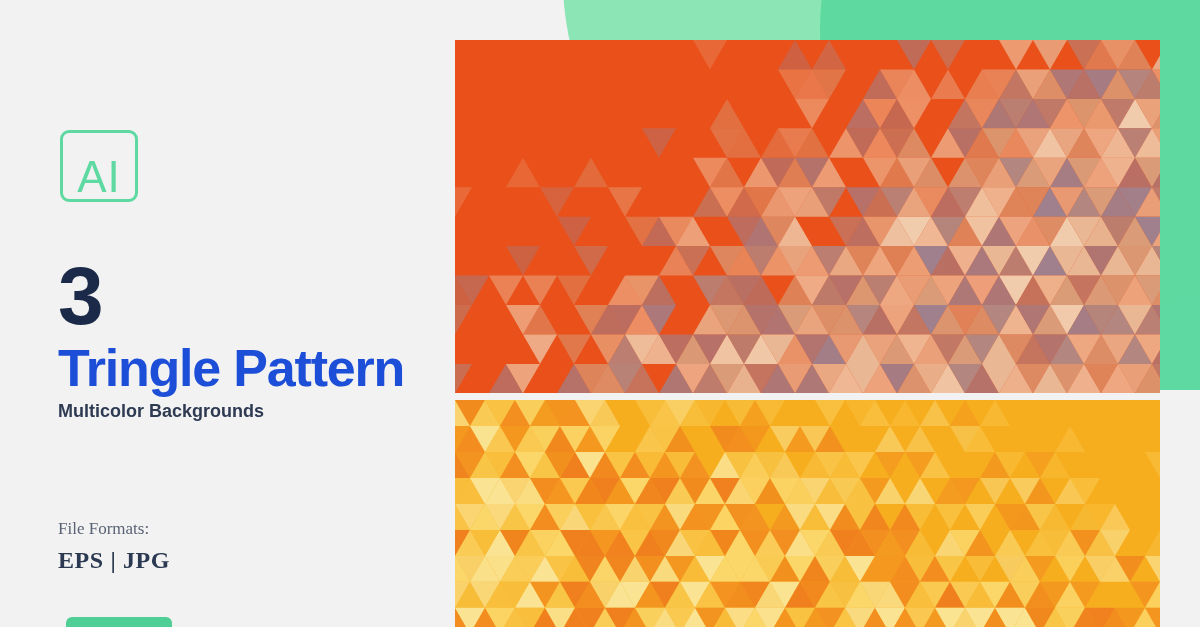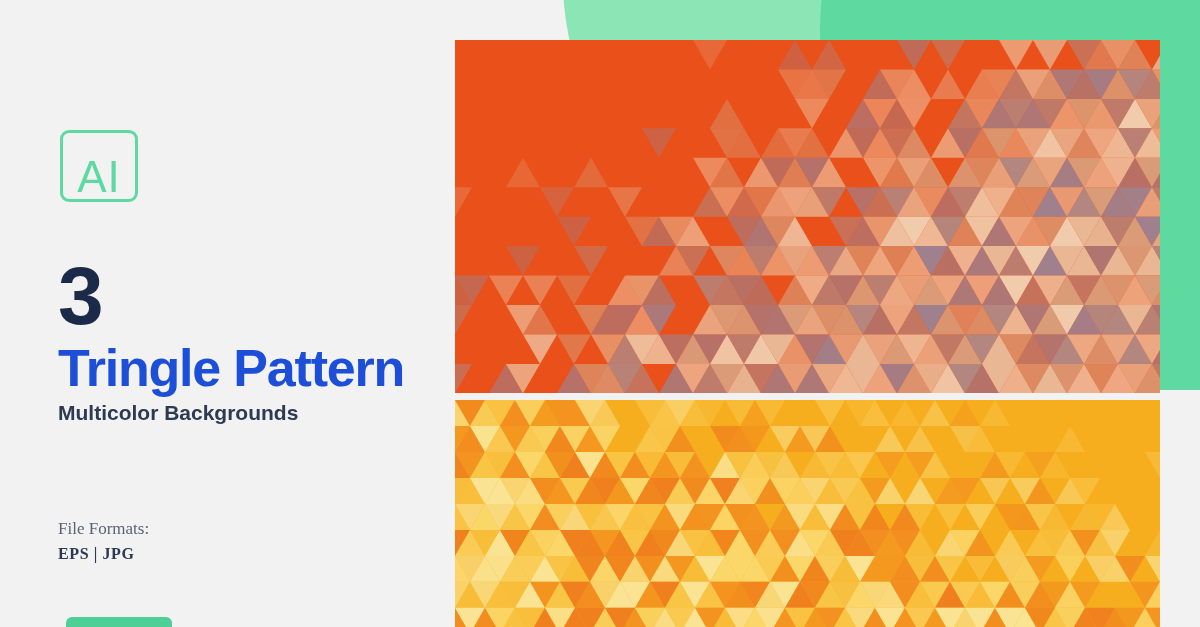--- a/index.html
+++ b/index.html
@@ -97,40 +97,40 @@
     color: #1d4ed8;
     letter-spacing: -1.2px;
     line-height: 1;
     white-space: nowrap;
   }
 
   #subtitle {
     position: absolute;
     left: 58px;
     top: 400px;
-    font-size: 21px;
+    font-size: 18px;
     font-weight: bold;
     color: #2d3a52;
     line-height: 1.28;
     white-space: nowrap;
   }
 
   #formats {
     position: absolute;
     left: 58px;
     top: 516px;
     font-family: Liberation Serif, serif;
   }
   #formats .formats-label {
     font-size: 17px;
     color: #5a6375;
     line-height: 1.5;
   }
   #formats .formats-value {
-    font-size: 16px;
+    font-size: 24px;
     font-weight: bold;
     color: #2b3a52;
     line-height: 1.5;
     letter-spacing: 0.6px;
   }
 
   #green-tag {
     position: absolute;
     left: 66px;
     top: 617px;

